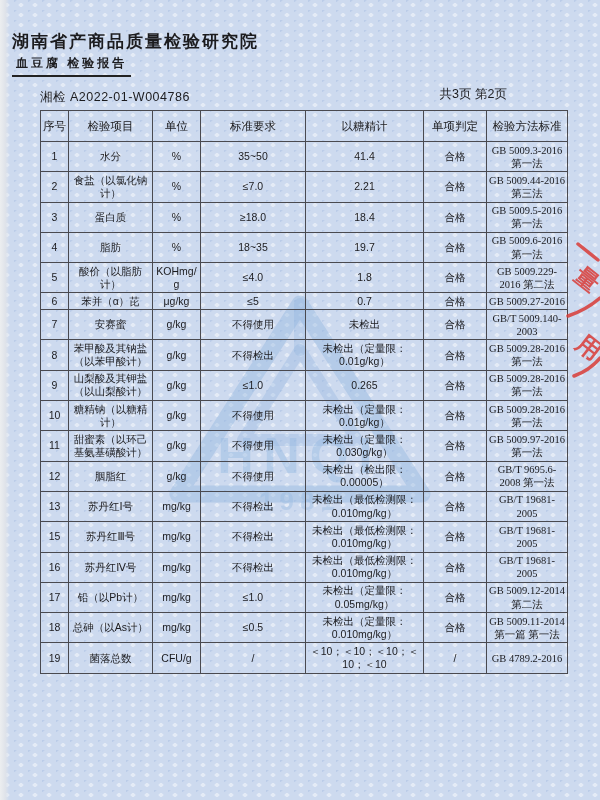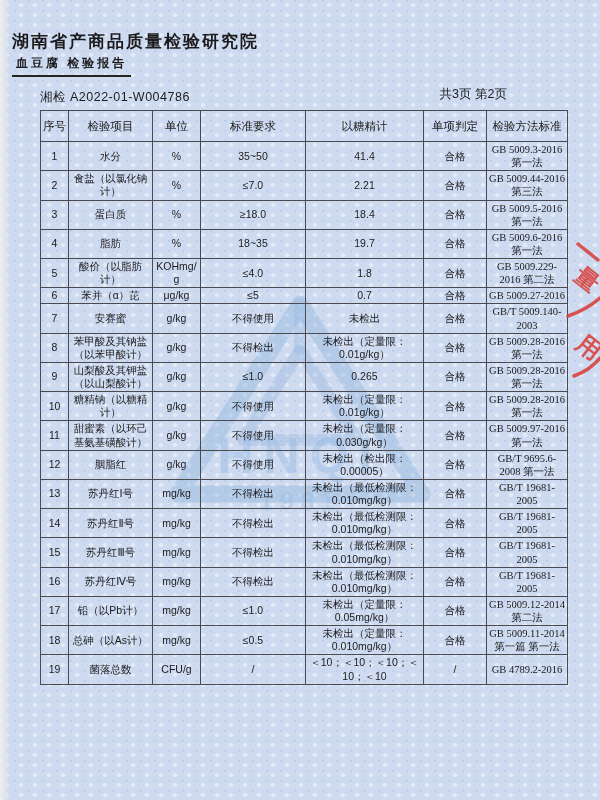--- a/index.html
+++ b/index.html
@@ -211,29 +211,20 @@
         <tr>
           <td class="c-no">13</td>
           <td class="c-item">苏丹红Ⅰ号</td>
           <td class="c-unit">mg/kg</td>
           <td class="c-standard">不得检出</td>
           <td class="c-result">未检出（最低检测限：0.010mg/kg）</td>
           <td class="c-judgment">合格</td>
           <td class="c-method">GB/T 19681-2005</td>
         </tr>
         <tr>
-          <td class="c-no">14</td>
-          <td class="c-item">苏丹红Ⅱ号</td>
-          <td class="c-unit">mg/kg</td>
-          <td class="c-standard">不得检出</td>
-          <td class="c-result">未检出（最低检测限：0.010mg/kg）</td>
-          <td class="c-judgment">合格</td>
-          <td class="c-method">GB/T 19681-2005</td>
-        </tr>
-        <tr>
           <td class="c-no">15</td>
           <td class="c-item">苏丹红Ⅲ号</td>
           <td class="c-unit">mg/kg</td>
           <td class="c-standard">不得检出</td>
           <td class="c-result">未检出（最低检测限：0.010mg/kg）</td>
           <td class="c-judgment">合格</td>
           <td class="c-method">GB/T 19681-2005</td>
         </tr>
         <tr>
           <td class="c-no">16</td>

